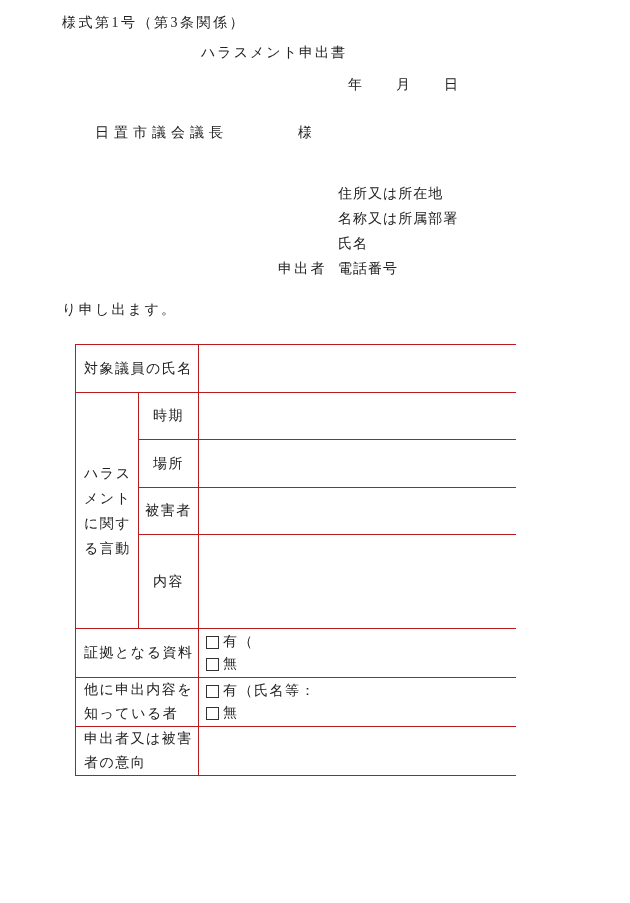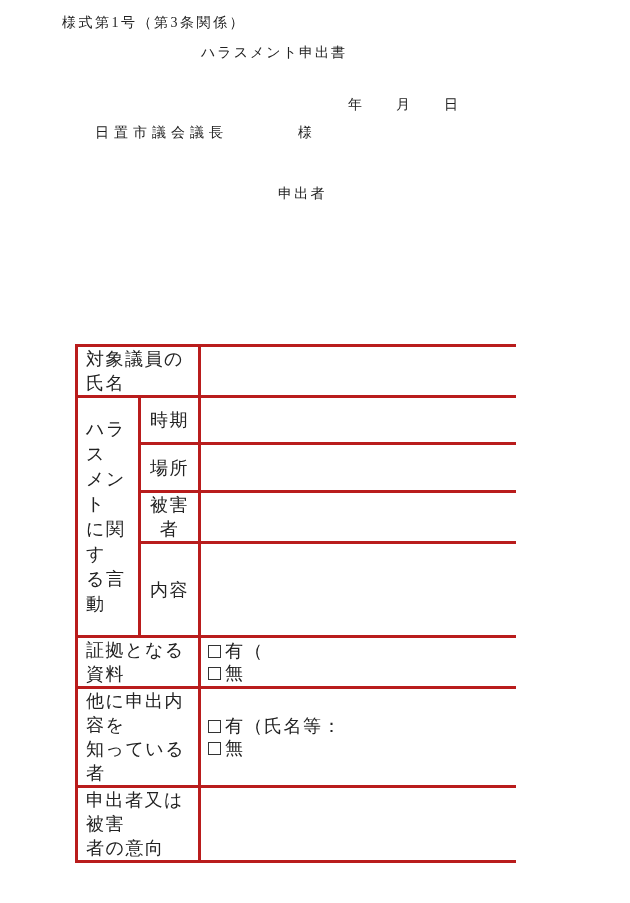--- a/index.html
+++ b/index.html
@@ -26,21 +26,21 @@
   .doc-title {
     position: absolute;
     left: 16px;
     top: 44px;
     width: 100%;
     text-align: center;
     letter-spacing: 2px;
   }
   .date-line {
     position: absolute;
-    top: 96px;
+    top: 76px;
     right: 48px;
     letter-spacing: 10px;
     margin-left: 24px;
   }
   .addressee {
     position: absolute;
     left: 95px;
     top: 124px;
     letter-spacing: 5px;
     text-align: right;
@@ -74,23 +74,23 @@
   }
   table.form-table {
     position: absolute;
     left: 75px;
     top: 344px;
     border-collapse: collapse;
     table-layout: fixed;
     width: 479px;
   }
   .form-table td {
-    border: 3px solid #b91c1c;
+    border: 1px solid #b91c1c;
     padding: 0;
-    font-size: 18px;
+    font-size: 14px;
     letter-spacing: 1.5px;
     color: #222222;
     vertical-align: middle;
   }
   tr.h48 { height: 48px; }
   tr.h47 { height: 47px; }
   tr.h94 { height: 94px; }
   tr.h49 { height: 49px; }
   td.lbl {
     padding-left: 8px;
@@ -141,23 +141,30 @@
   <div class="doc-title">ハラスメント申出書</div>
 
   <div class="date-line">年　月　日</div>
 
   <div class="addressee">
     <span>日置市議会議長</span><span class="honorific">様</span>
   </div>
 
   <div class="applicant">
     <span class="applicant-label">申出者</span>
+    <div class="applicant-fields">
+      <div>住所又は所在地</div>
+      <div>名称又は所属部署</div>
+      <div>氏名</div>
+      <div>電話番号</div>
+    </div>
   </div>
 
   <div class="body-text">
+    <div>り申し出ます。</div>
   </div>
 
   <table class="form-table">
     <colgroup>
       <col style="width:63px">
       <col style="width:60px">
       <col style="width:356px">
     </colgroup>
     <tbody>
       <tr class="h48">

